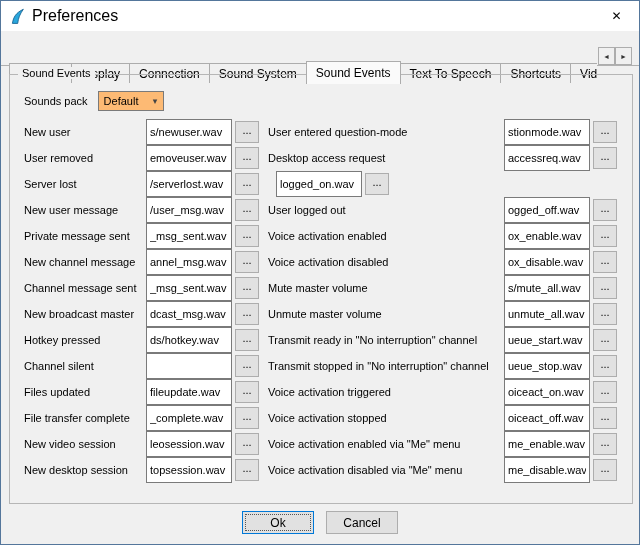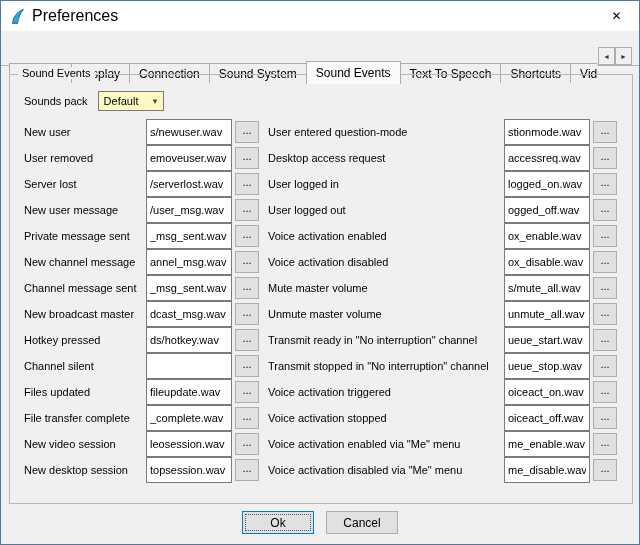--- a/index.html
+++ b/index.html
@@ -70,21 +70,21 @@
     position: absolute; top: -8px; left: 8px;
     background: #f0f0f0; padding: 0 4px;
     font-size: 11px; color: #000;
   }
 
   
   .pack-row { position: absolute; left: 14px; top: 16px; display: flex; align-items: center; }
   .pack-label { font-size: 11px; }
   .combo {
     width: 66px; height: 20px; margin-left: 10px;
-    border: 1px solid #7a7a7a; background: #fef9c3;
+    border: 1px solid #7a7a7a; background: #fdba74;
     display: flex; align-items: center;
     font-size: 11px; padding-left: 5px;
   }
   .combo .arrow { margin-left: auto; width: 15px; text-align: center; font-size: 9px; color: #444; }
 
   
   .col { position: absolute; top: 44px; }
   #left-col { left: 14px; }
   #right-col { left: 258px; }
   .sound-row { display: flex; align-items: center; height: 26px; }
@@ -246,21 +246,20 @@
     <span class="row-label">User entered question-mode</span>
     <input class="row-input" type="text" value="stionmode.wav" style="">
     <button class="browse-btn">...</button>
   </div>
         <div class="sound-row">
     <span class="row-label">Desktop access request</span>
     <input class="row-input" type="text" value="accessreq.wav" style="">
     <button class="browse-btn">...</button>
   </div>
         <div class="sound-row">
-    <span class="row-label">User logged in</span>
     <input class="row-input" type="text" value="logged_on.wav" style="">
     <button class="browse-btn">...</button>
   </div>
         <div class="sound-row">
     <span class="row-label">User logged out</span>
     <input class="row-input" type="text" value="ogged_off.wav" style="">
     <button class="browse-btn">...</button>
   </div>
         <div class="sound-row">
     <span class="row-label">Voice activation enabled</span>

